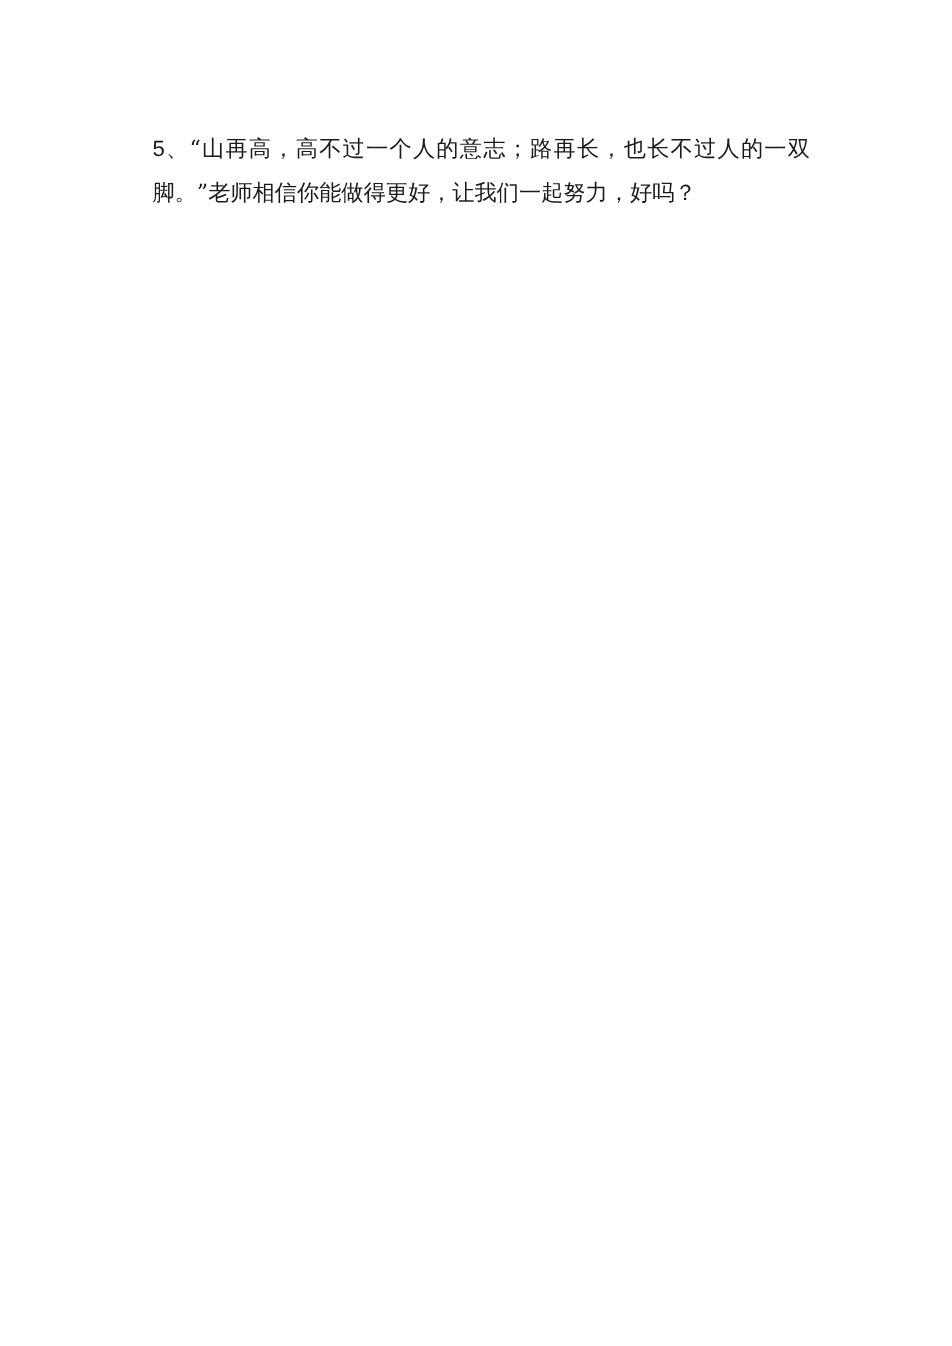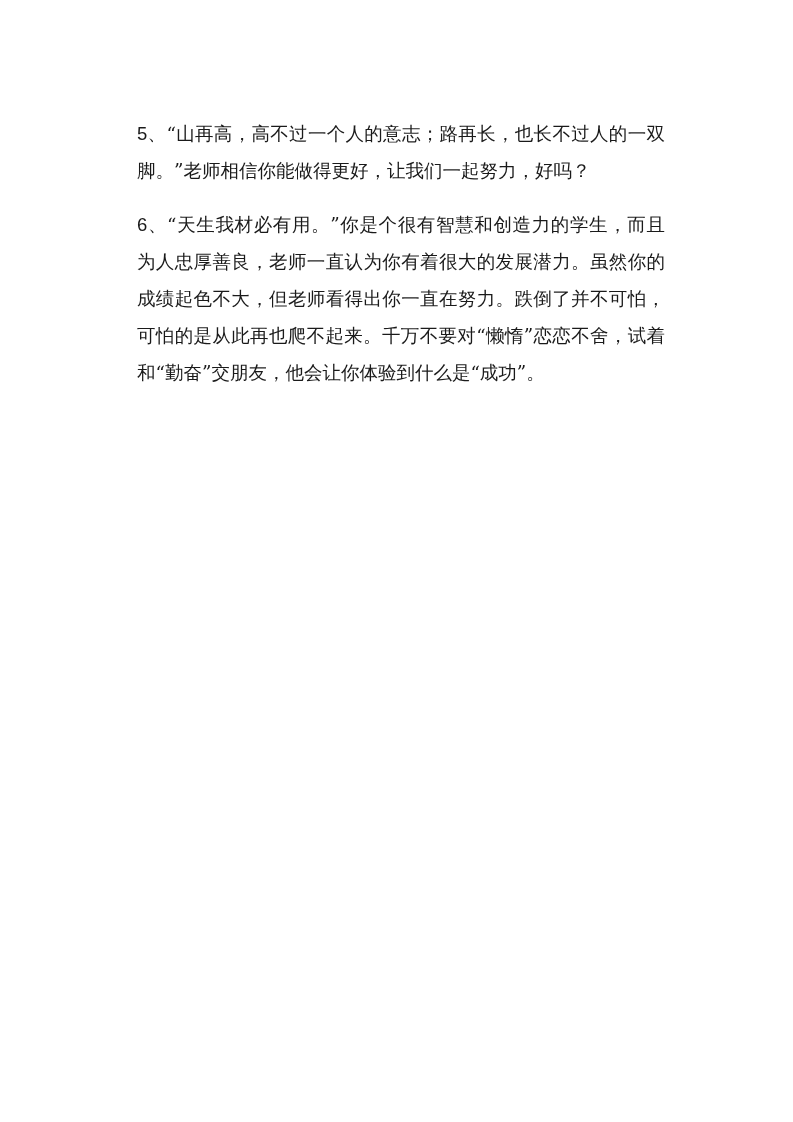--- a/index.html
+++ b/index.html
@@ -9,22 +9,21 @@
       left: 120px;
       top: 98px;
       width: 562px;
       font-family: "DejaVu Serif", "Liberation Serif", serif;
       font-size: 18.5px;
       color: #1a1a1a;
       line-height: 37px;
       text-align: justify;
       text-justify: inter-ideograph;
     }
-    .para { margin: 17px; padding: 0; }
+    .para { margin: 7px; padding: 0; }
     .num { font-family: "Liberation Sans", "DejaVu Sans", sans-serif; }
   </style>
 </head>
 <body>
 
 <div class="page">
   <p class="para"><span class="num">5、</span><span>“山再高，高不过一个人的意志；路再长，也长不过人的一双脚。”老师相信你能做得更好，让我们一起努力，好吗？</span></p>
-  <p class="para"><span class="num">6、</span><span>“天生我材必有用。”你是个很有智慧和创造力的学生，而且为人忠厚善良，老师一直认为你有着很大的发展潜力。虽然你的成绩起色不大，但老师看得出你一直在努力。跌倒了并不可怕，可怕的是从此再也爬不起来。千万不要对“懒惰”恋恋不舍，试着和“勤奋”交朋友，他会让你体验到什么是“成功”。</span></p>
 </div>
 
 </body></html>

